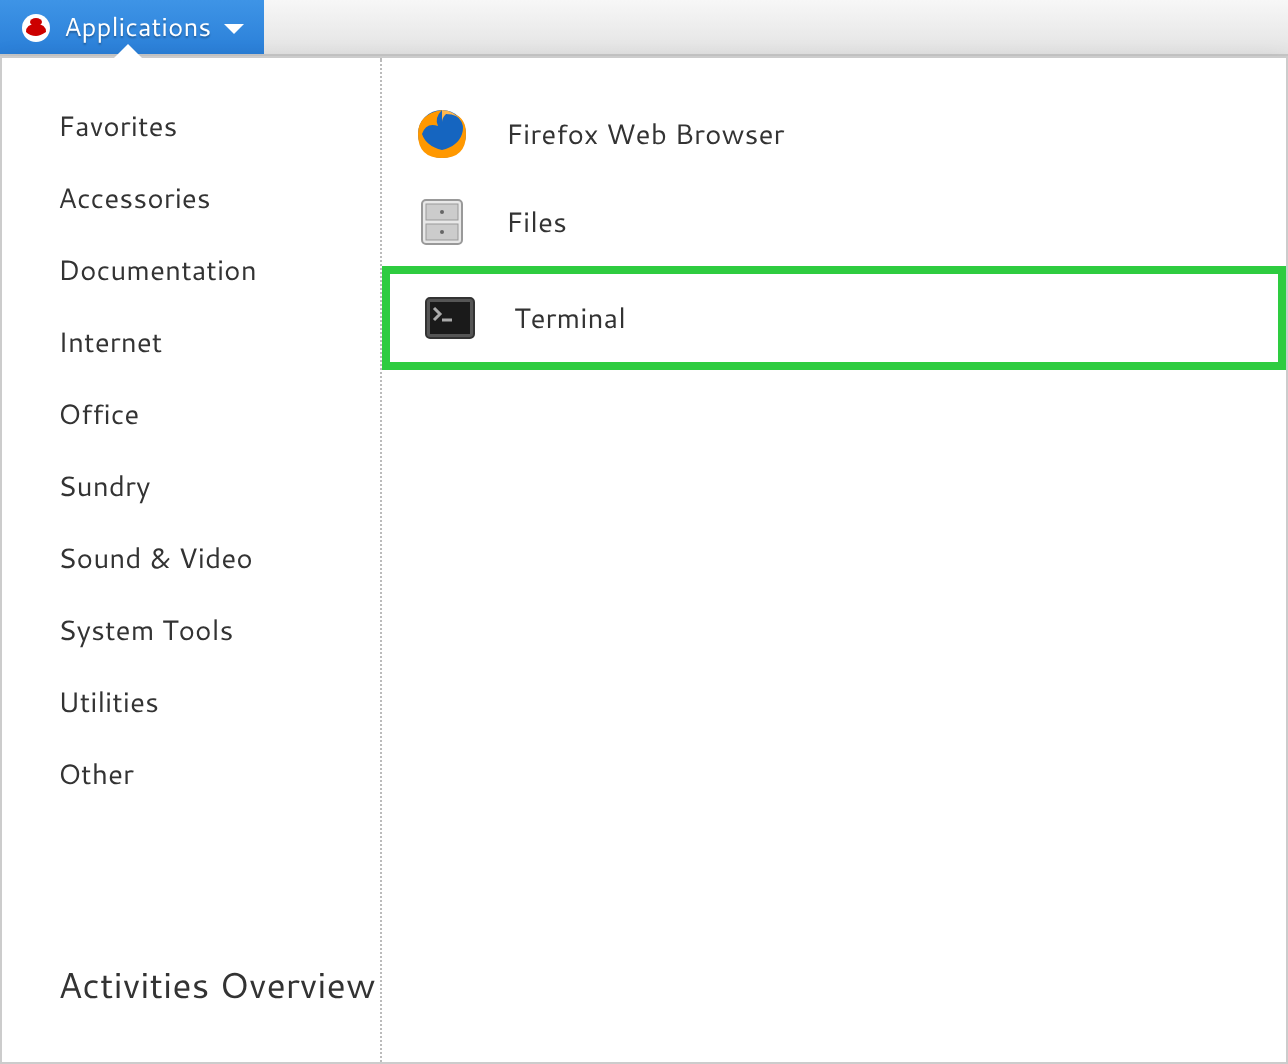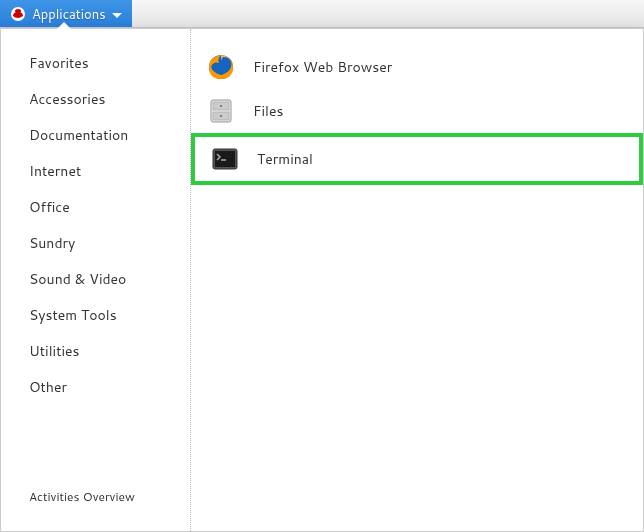--- a/index.html
+++ b/index.html
@@ -64,21 +64,21 @@
     }
     .categories { flex: 1; }
     .cat-item {
       padding: 8px 0 8px 28px;
       font-size: 14px;
       color: #333;
       cursor: pointer;
     }
     .activities-item {
       padding: 10px 0 10px 28px;
-      font-size: 12px;
+      font-size: 18px;
       color: #333;
       cursor: pointer;
     }
     
     .menu-right {
       flex: 1;
       padding: 16px 0;
     }
     .app-item {
       display: flex;

